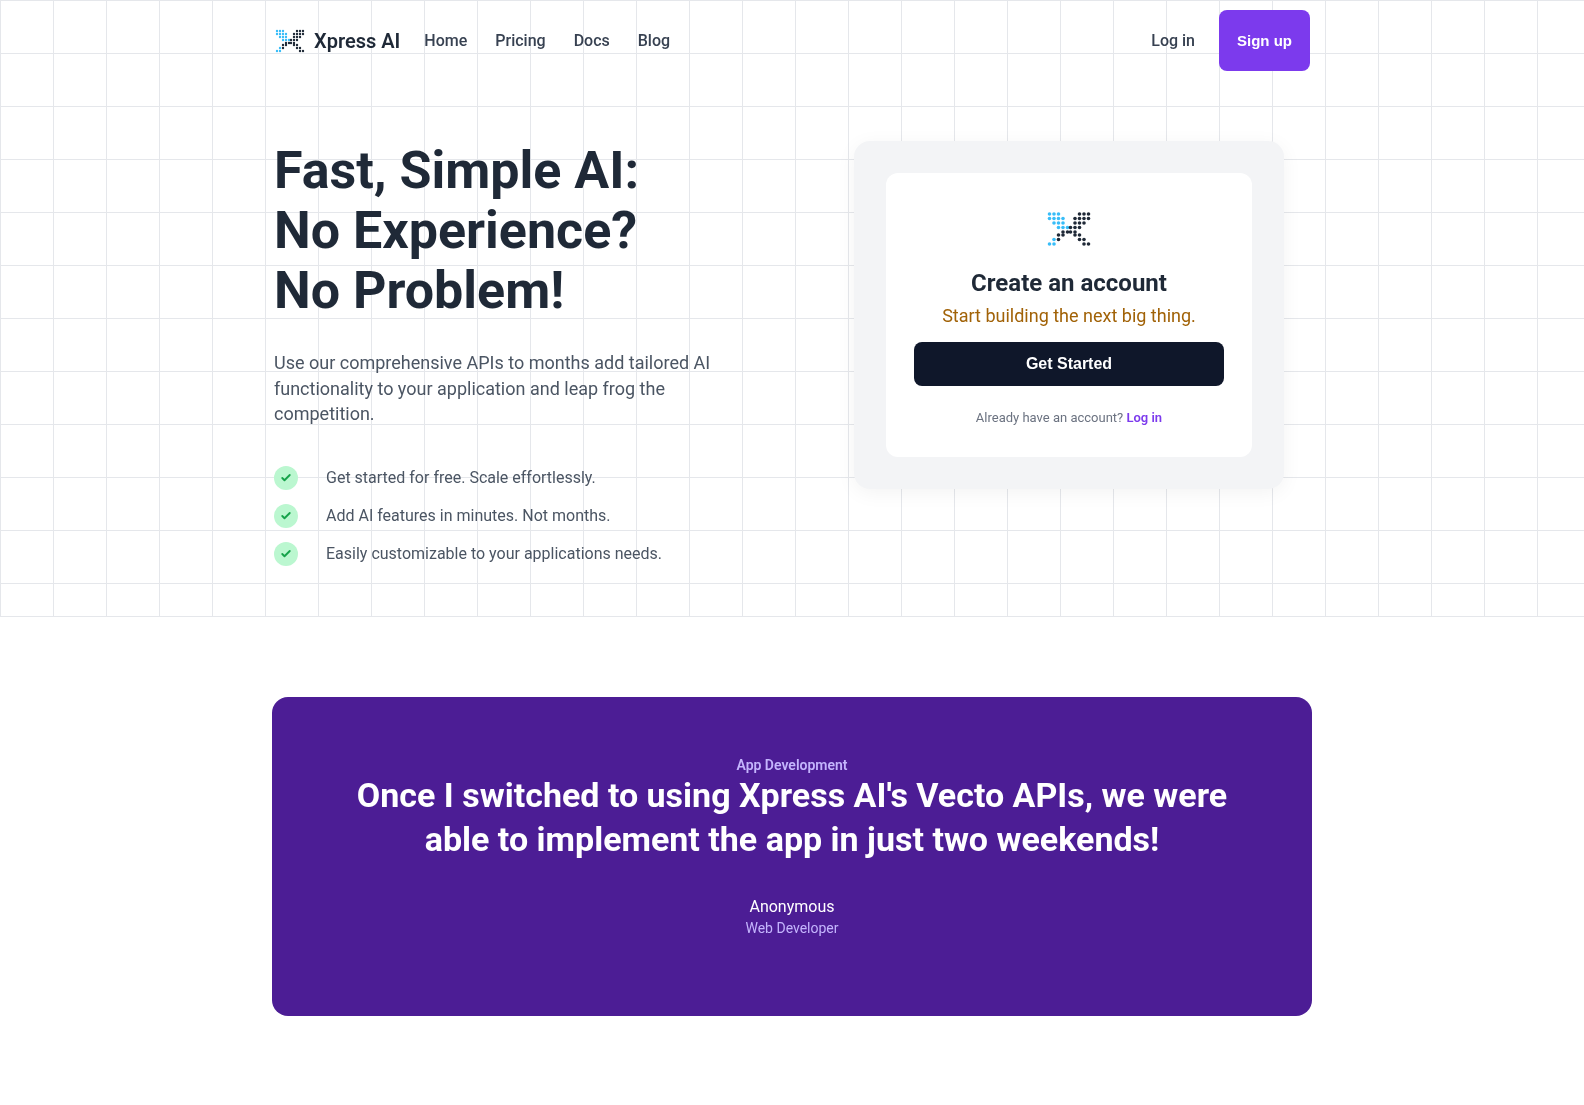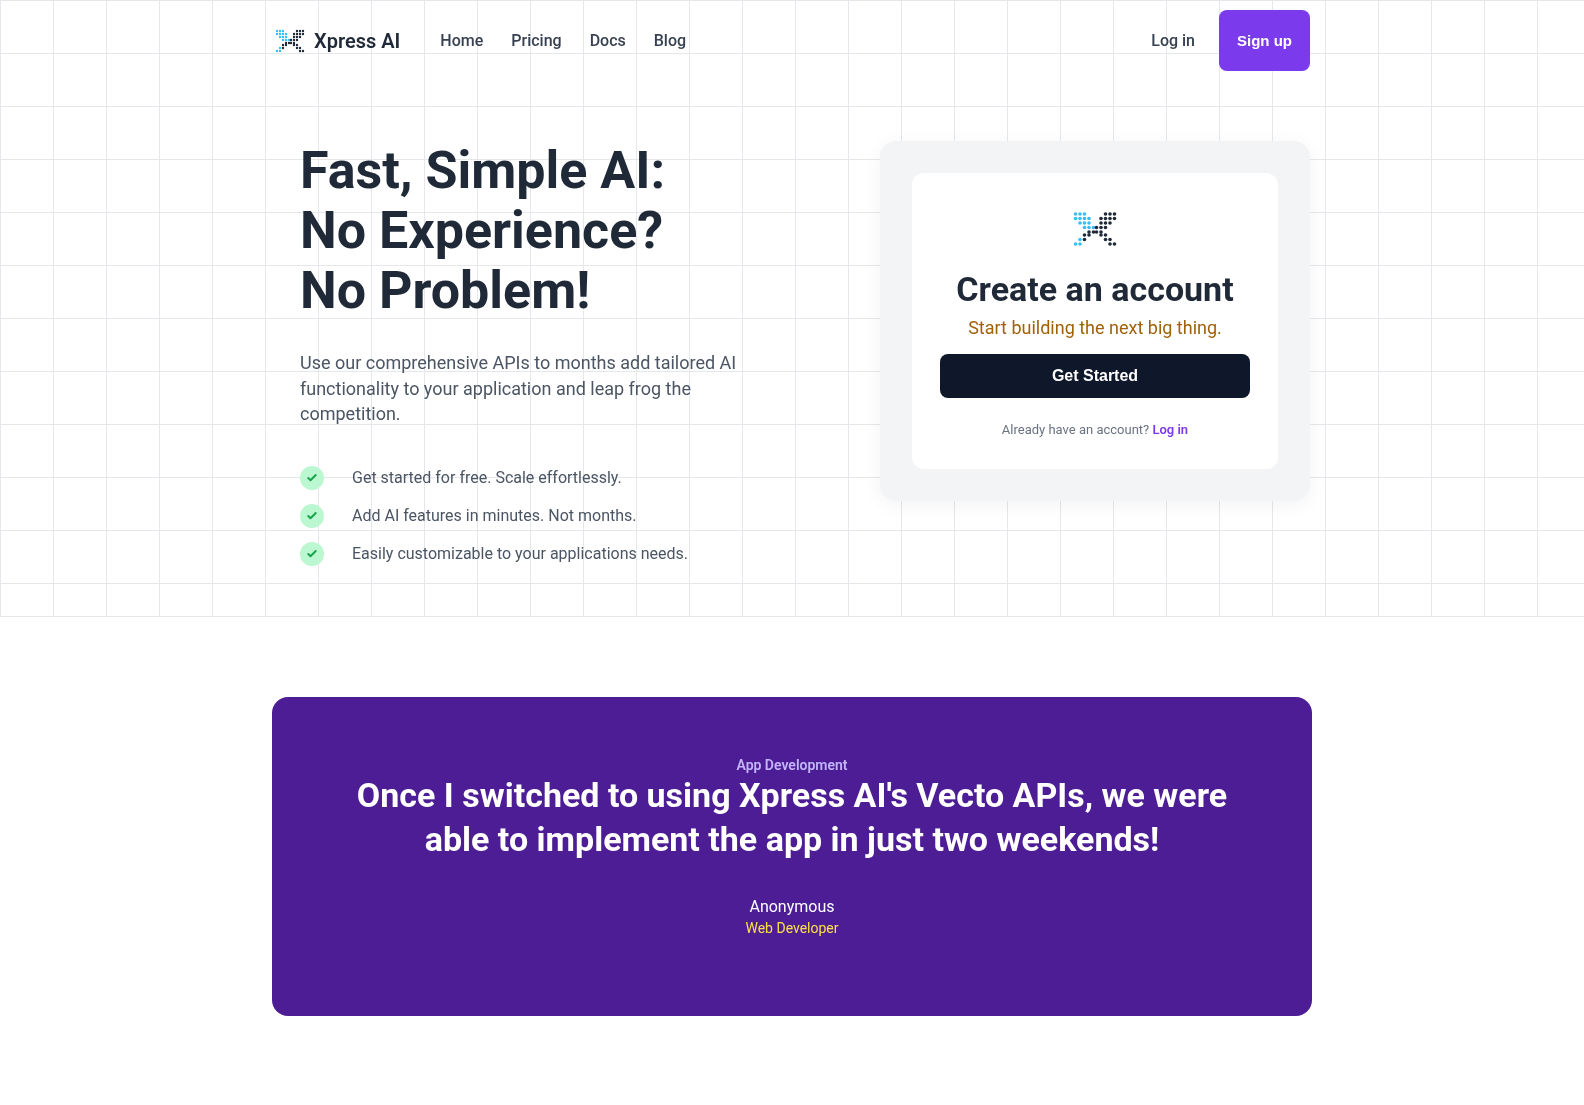--- a/index.html
+++ b/index.html
@@ -33,21 +33,21 @@
     .navbar {
       display: flex;
       align-items: center;
       justify-content: space-between;
       padding: 10px 0;
     }
     
     .nav-left {
       display: flex;
       align-items: center;
-      gap: 40px;
+      gap: 24px;
     }
     
     .logo {
       display: flex;
       align-items: center;
       gap: 8px;
       font-size: 20px;
       font-weight: 600;
       color: #1f2937;
     }
@@ -88,21 +88,21 @@
       border: none;
       padding: 22px 18px;
       border-radius: 8px;
       font-size: 15px;
       font-weight: 600;
       cursor: pointer;
     }
     
     .hero-content {
       display: flex;
-      justify-content: flex-end;
+      justify-content: flex-start;
       align-items: flex-start;
       padding-top: 60px;
       gap: 60px;
     }
     
     .hero-left {
       flex: 1;
       max-width: 520px;
     }
     
@@ -168,21 +168,21 @@
       text-align: center;
     }
     
     .card-logo {
       width: 48px;
       height: 48px;
       margin: 0 auto 16px;
     }
     
     .card-title {
-      font-size: 34px;
+      font-size: 24px;
       font-weight: 700;
       color: #1f2937;
       margin-bottom: 8px;
     }
     
     .card-subtitle {
       font-size: 18px;
       color: #a16207;
       margin-bottom: 16px;
     }
@@ -235,21 +235,21 @@
     }
     
     .testimonial-author {
       font-size: 16px;
       font-weight: 400;
       margin-bottom: 4px;
     }
     
     .testimonial-role {
       font-size: 14px;
-      color: #fde047;
+      color: #c4b5fd;
     }
   </style>
 </head>
 <body>
 
 <div class="hero-section">
   <div class="container">
     <nav class="navbar">
       <div class="nav-left">
         <a class="logo">

